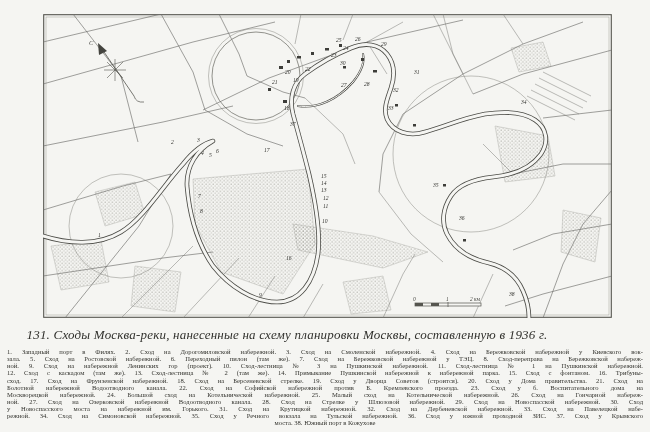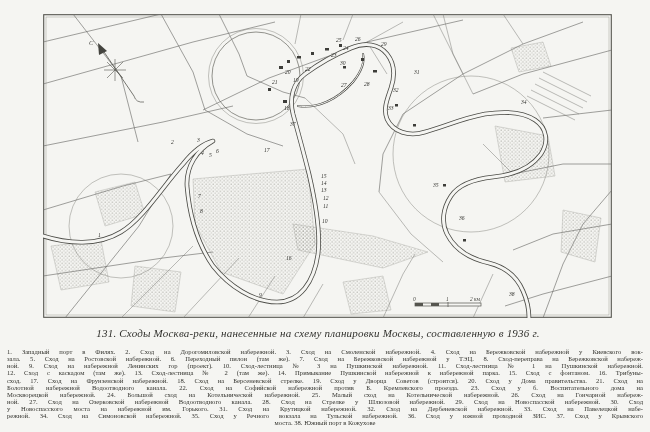--- a/index.html
+++ b/index.html
@@ -25,24 +25,23 @@
   .canal-in{stroke:#f5f5f2;stroke-width:1;fill:none;stroke-linecap:round;}
   .park{fill:url(#dots);stroke:#8a8a84;stroke-width:.3;}
   .bld{fill:#3d3d39;}
   .marker{font:italic 5.6px "Liberation Serif", serif;fill:#33332f;}
   .maptext{font:italic 6.5px "Liberation Serif", serif;fill:#44443f;}
   .scaletext{font:italic 5.4px "Liberation Serif", serif;fill:#44443f;}
   .fig-title{
     position:absolute;left:0;top:327px;width:574px;
     text-align:center;
     font-style:italic;
-    font-size:11px;
+    font-size:13px;
     letter-spacing:.2px;
     color:#31312d;
-    padding-left:31px;
   }
   .caption{
     position:absolute;left:7px;top:348px;width:636px;
     font-size:6.6px;
     line-height:7.15px;
     color:#34342f;
   }
   .cap-line{
     text-align:justify;
     text-align-last:justify;

